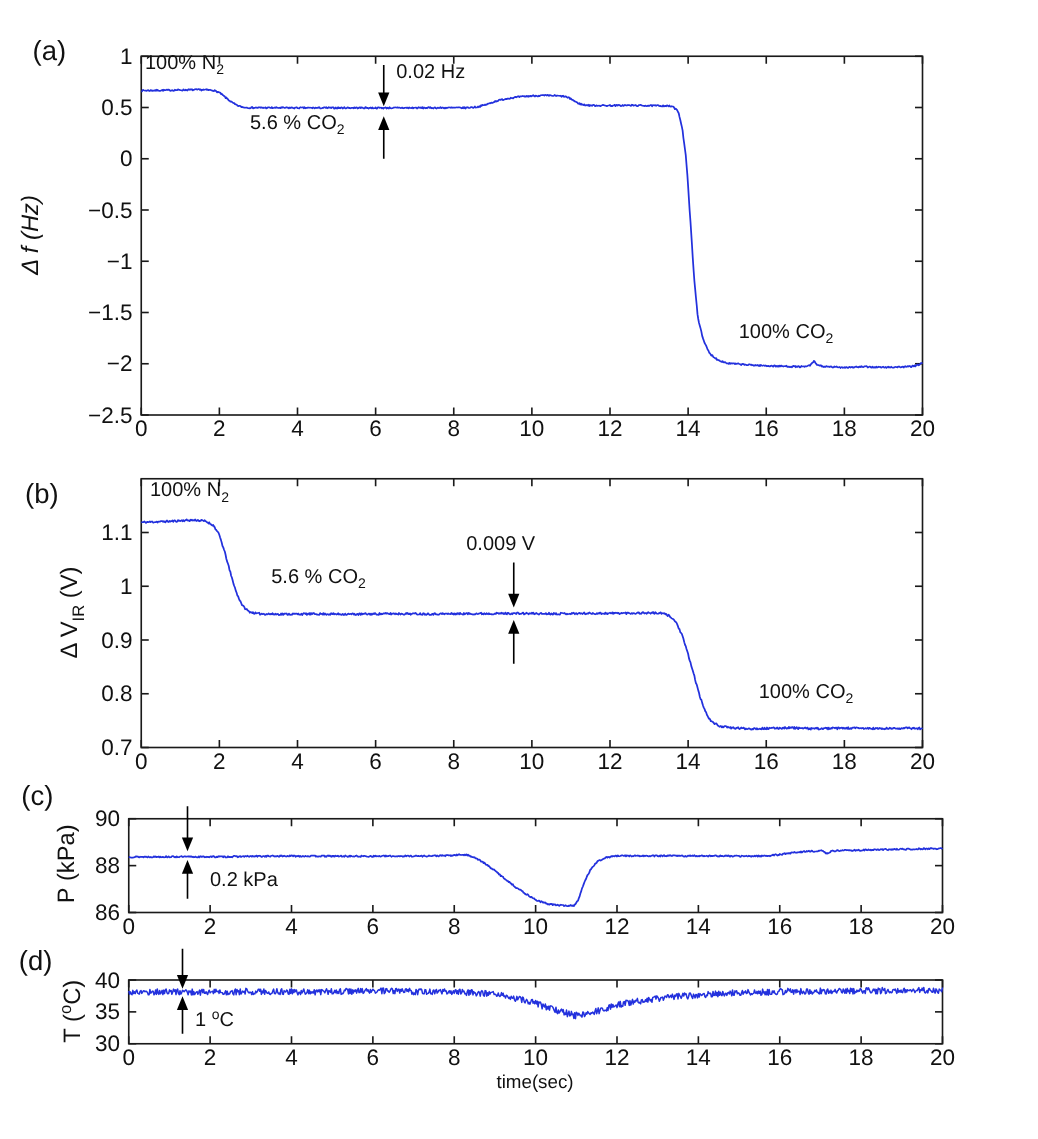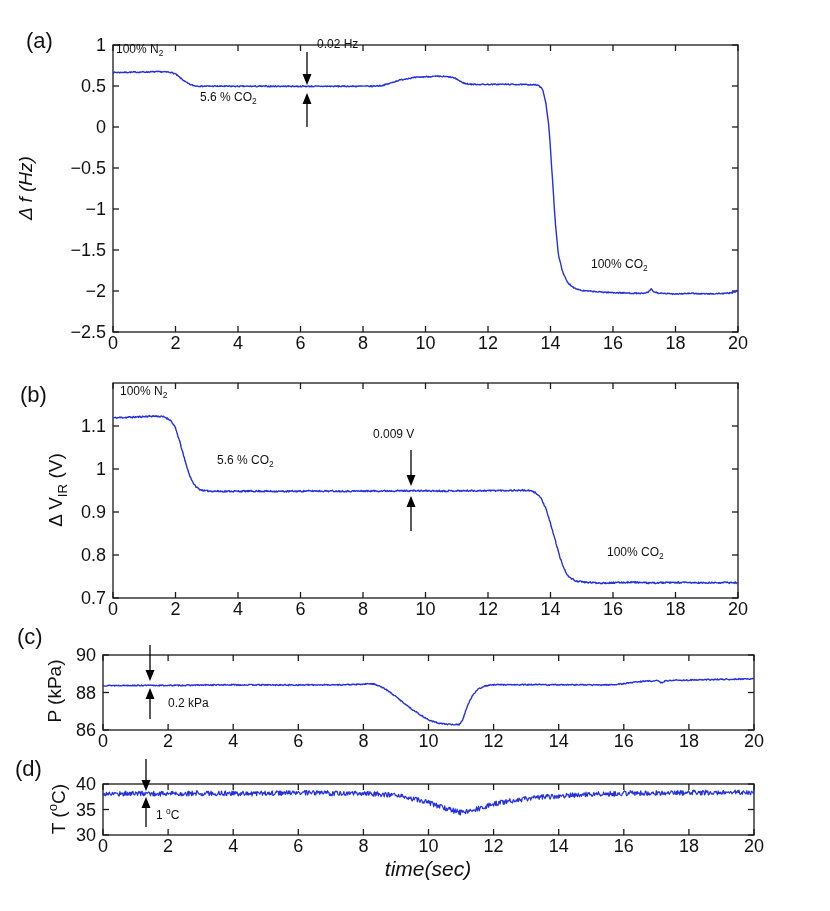--- a/index.html
+++ b/index.html
@@ -2,23 +2,23 @@
 <html><head>
 <meta charset="utf-8">
 <style>
   html,body{margin:0;padding:0;background:#fff;}
   #figure{position:relative;width:830px;height:911px;background:#ffffff;
           font-family:"Liberation Sans",sans-serif;overflow:hidden;}
   #fig-svg{position:absolute;left:0;top:0;}
   svg text{font-family:"Liberation Sans",sans-serif;fill:#111;}
   .txt{position:absolute;color:#111;white-space:nowrap;line-height:1;}
   .panel-letter{font-size:22px;}
-  .ann{font-size:12px;}
+  .ann{font-size:16px;}
   .ylabel{font-size:19px;transform:translate(-50%,-50%) rotate(-90deg);}
-  .xlabel{font-size:21px;transform:translate(-50%,0);font-style:italic;}
+  .xlabel{font-size:15px;transform:translate(-50%,0);}
   .italic{font-style:italic;}
   .sb{font-size:70%;vertical-align:-0.38em;}
   .sp{font-size:70%;vertical-align:0.55em;}
 </style>
 </head>
 <body>
 
 <div id="figure">
   <svg id="fig-svg" width="830" height="911" viewBox="0 0 830 911">
       <line x1="113" y1="332" x2="113" y2="326" stroke="#1a1a1a" stroke-width="1.3"></line>
@@ -255,21 +255,21 @@
   </div>
 
   <div class="txt xlabel" style="left:428px;top:858px">time(sec)</div>
 
   <div class="txt ann" style="left:116px;top:43px">
     <span>100% N</span><span class="sb">2</span>
   </div>
   <div class="txt ann" style="left:200px;top:91px">
     <span>5.6 % CO</span><span class="sb">2</span>
   </div>
-  <div class="txt ann" style="left:317px;top:38px">
+  <div class="txt ann" style="left:317px;top:50px">
     <span>0.02 Hz</span>
   </div>
   <div class="txt ann" style="left:591px;top:258px">
     <span>100% CO</span><span class="sb">2</span>
   </div>
 
   <div class="txt ann" style="left:120px;top:385px">
     <span>100% N</span><span class="sb">2</span>
   </div>
   <div class="txt ann" style="left:217px;top:454px">

